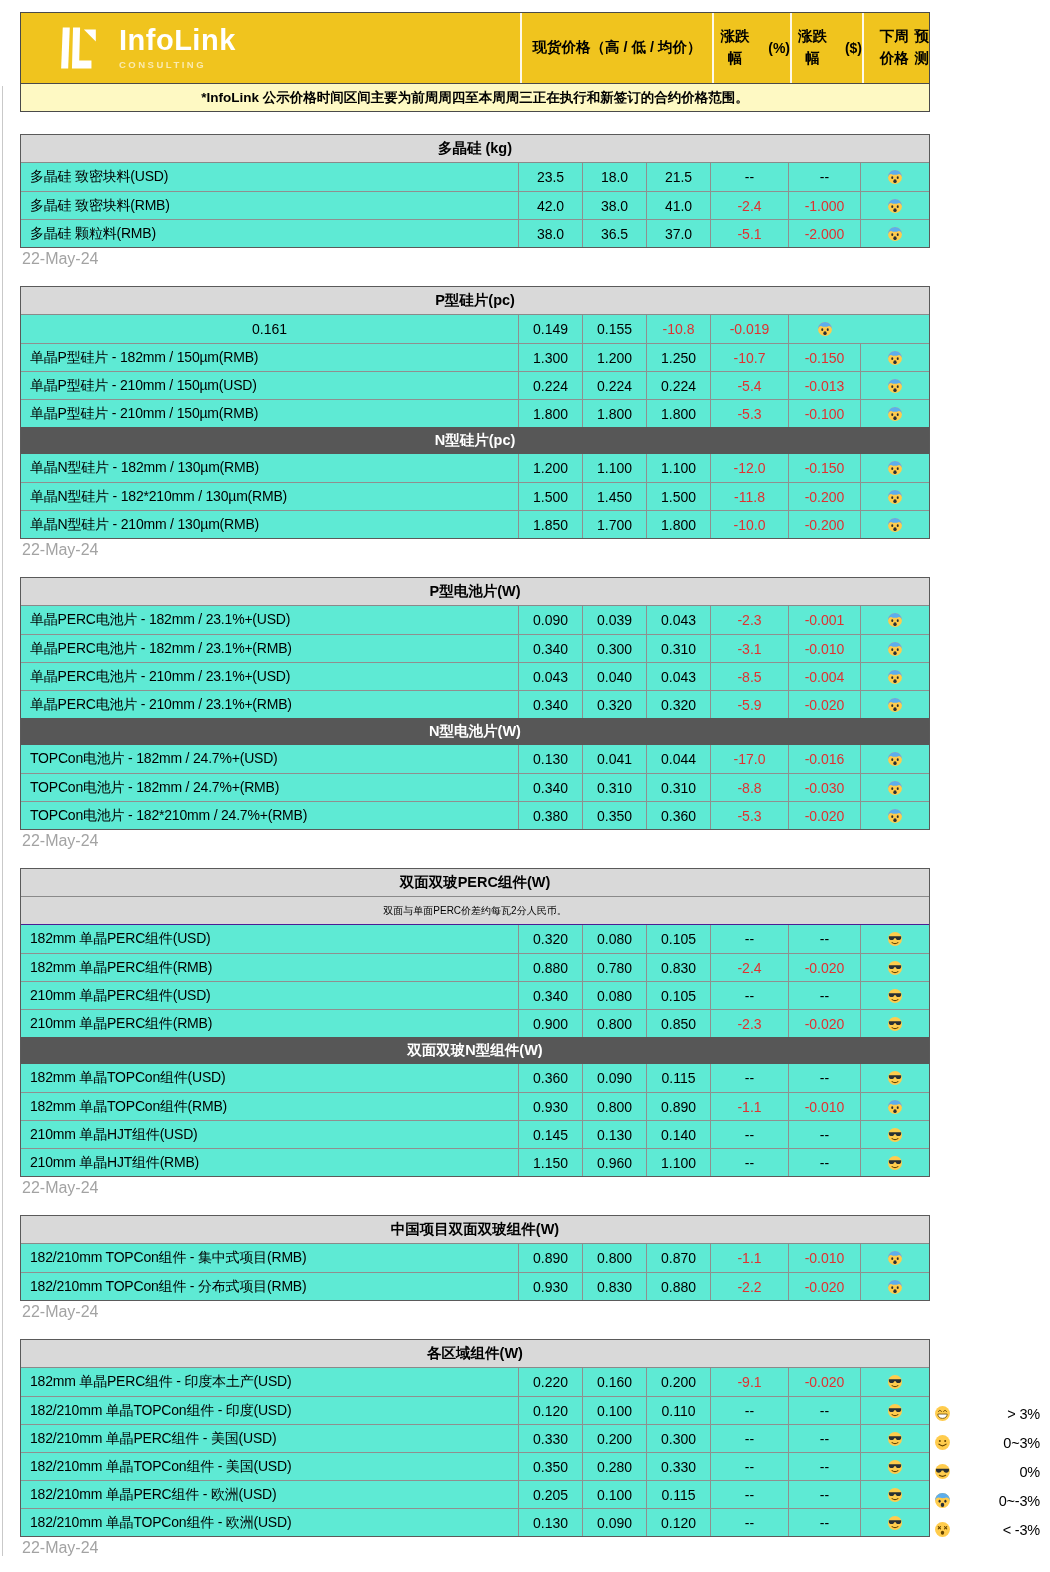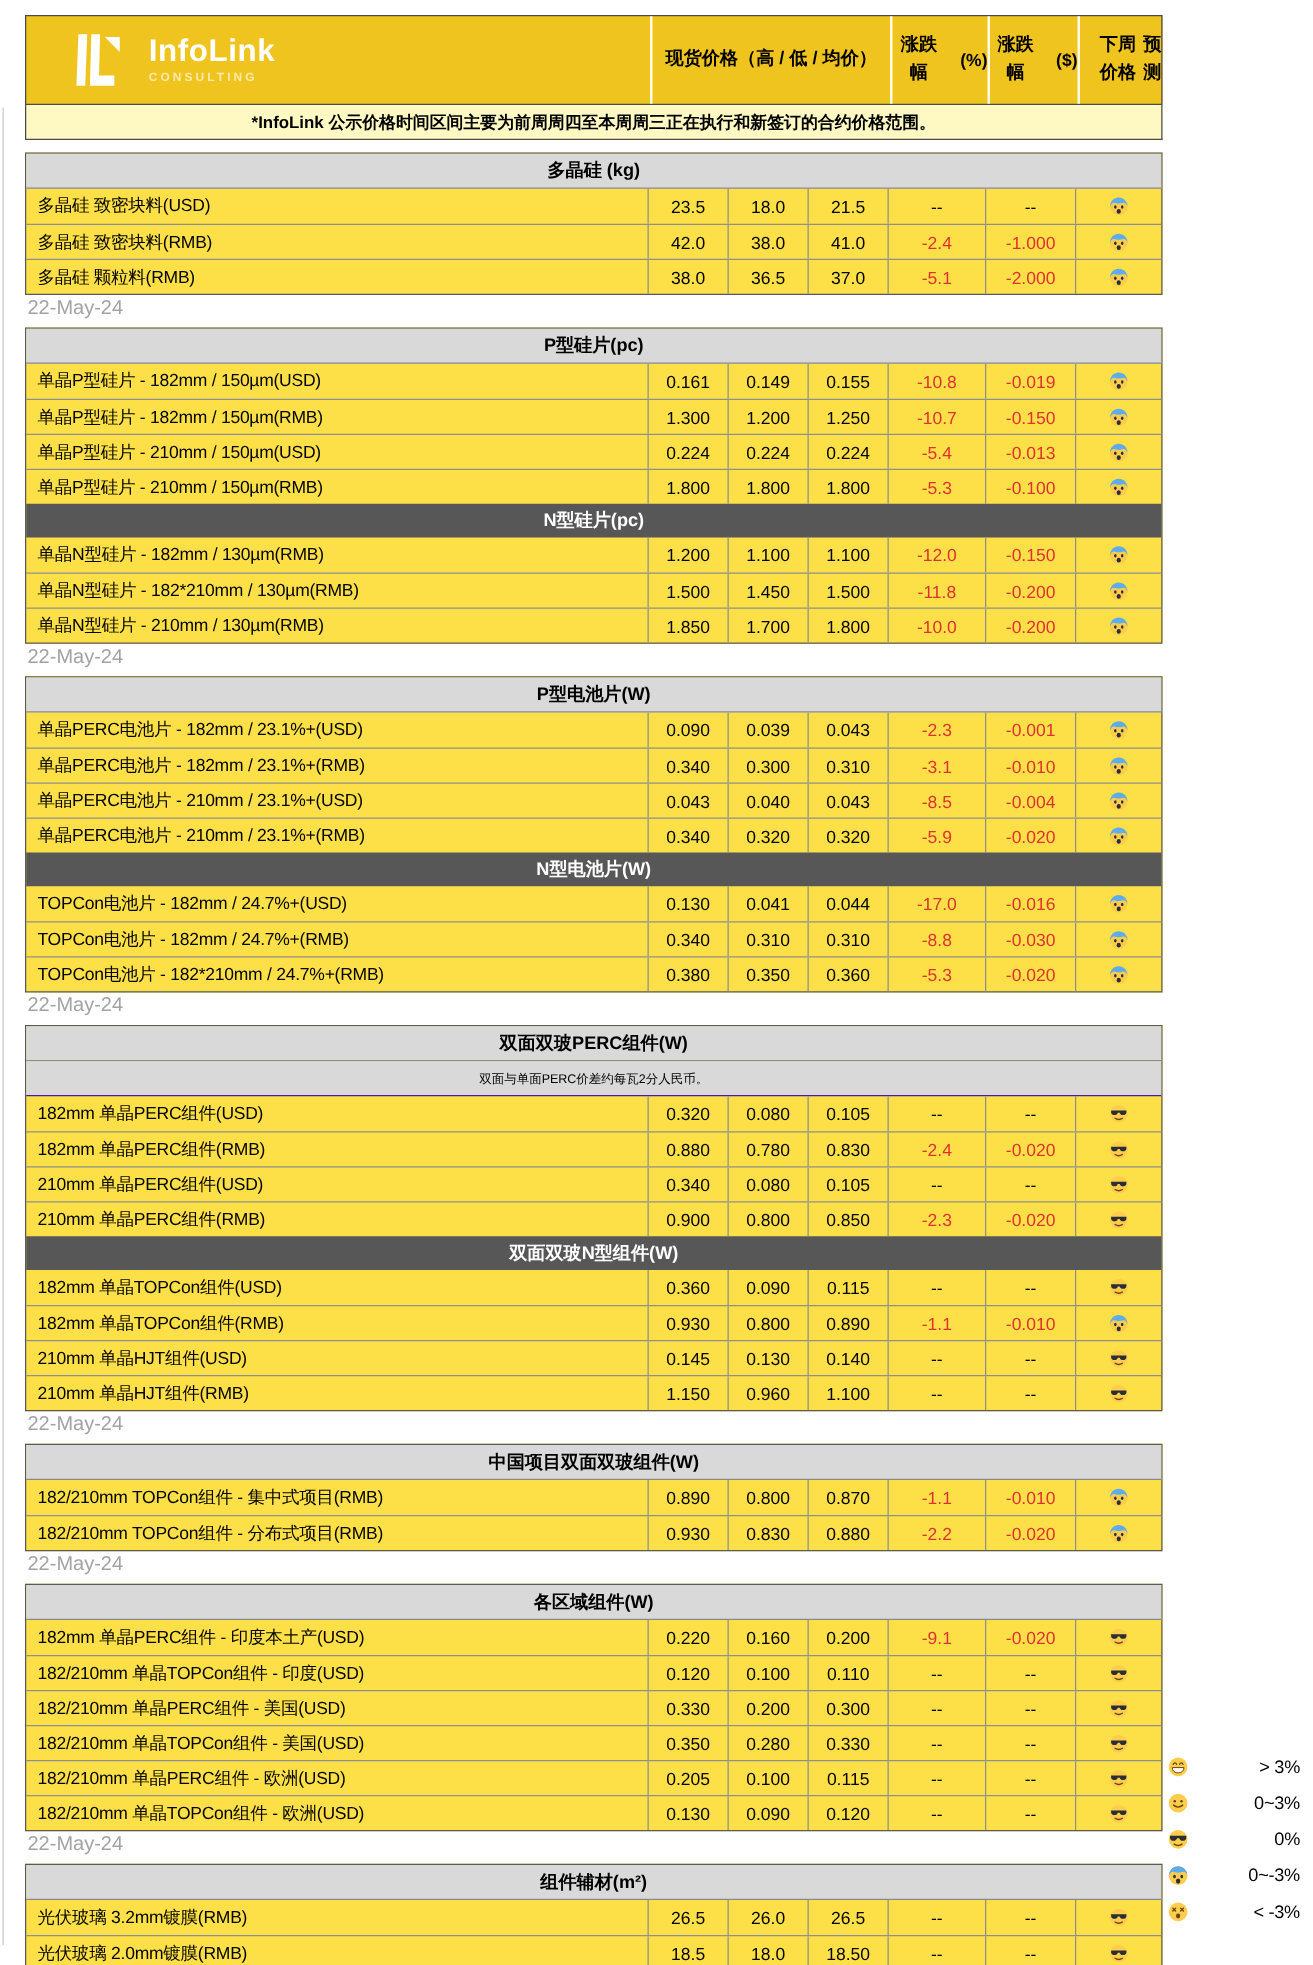--- a/index.html
+++ b/index.html
@@ -7,29 +7,29 @@
   .page-edge{position:absolute;left:2px;top:86px;width:1px;height:1470px;background:#c9c9c9;}
   .sheet{position:absolute;left:20px;top:12px;width:910px;}
 
   
   .banner{display:grid;grid-template-columns:499px 192px 78px 72px 69px;height:72px;border:1px solid #4a4a4a;box-sizing:border-box;}
   .banner>div{display:flex;flex-direction:row;justify-content:center;align-items:center;text-align:center;font-weight:bold;line-height:1.5;}
   .banner .hcell{border-left:2px solid rgba(255,255,255,0.9);font-size:14.5px;}
   .logo-cell{flex-direction:row !important;justify-content:flex-start !important;padding-left:32px;gap:14px;}
   .mono{width:52px;height:52px;flex:0 0 auto;}
   .brandbox{display:flex;flex-direction:column;align-items:flex-start;line-height:1.1;}
-  .brand{color:#fff;font-size:25px;font-weight:bold;letter-spacing:0.5px;}
+  .brand{color:#fff;font-size:29px;font-weight:bold;letter-spacing:0.5px;}
   .brand-sub{color:rgba(255,255,255,0.65);font-size:9.5px;font-weight:bold;letter-spacing:2.5px;margin-top:3px;}
   .hsub{font-size:14px;padding-left:12px;}
 
   
   .note-row{height:28px;border:1px solid #4a4a4a;border-top:none;box-sizing:border-box;display:flex;align-items:center;justify-content:center;font-weight:bold;font-size:13.5px;background:#fef9c3;}
 
   
-  .block{border:1px solid #5a5a5a;box-sizing:border-box;margin-top:10px;background:#fde047;text-align:right;}
+  .block{border:1px solid #5a5a5a;box-sizing:border-box;margin-top:22px;background:#5eead4;text-align:right;}
   .sec-header{height:27px;display:flex;align-items:center;justify-content:center;font-weight:bold;font-size:14.5px;border-bottom:1px solid #8a8a8a;}
   .sec-header.light{background:#d9d9d9;color:#000;}
   .sec-header.dark{background:#575757;color:#fff;border-bottom:none;}
   .sec-subnote{height:27px;display:flex;align-items:center;justify-content:center;font-size:10px;background:#d9d9d9;border-bottom:1px solid #4c1d95;}
   .row{display:grid;grid-template-columns:497px 64px 64px 64px 78px 72px 69px;height:28px;box-sizing:border-box;}
   .row + .row{border-top:1px solid #8f8f8f;}
   .row>div{display:flex;align-items:center;justify-content:center;font-size:14px;box-sizing:border-box;}
   .row>div + div{border-left:1px solid #8f8f8f;}
   .row .lbl{justify-content:flex-start;padding-left:9px;letter-spacing:-0.2px;}
   .neg{color:#e03131;}
@@ -135,21 +135,20 @@
               <ellipse cx="16.1" cy="13" rx="1.5" ry="2.1" fill="#292F33"></ellipse>
               <ellipse cx="12" cy="18.2" rx="2.5" ry="2.9" fill="#292F33"></ellipse>
             </svg>
           </div>
         </div>
       </div>
       <div class="date-line">22-May-24</div>
       <div class="block">
         <div class="sec-header light">P型硅片(pc)</div>
         <div class="row">
-          <div class="lbl">单晶P型硅片 - 182mm / 150µm(USD)</div>
           <div class="num">0.161</div>
           <div class="num">0.149</div>
           <div class="num">0.155</div>
           <div class="num pctc neg">-10.8</div>
           <div class="num usdc neg">-0.019</div>
           <div class="face">
             <svg width="16" height="16" viewBox="0 0 24 24">
               <circle cx="12" cy="12" r="10.5" fill="#FFCC4D"></circle>
               <path d="M1.5 12.2C1.5 6.3 6.2 1.5 12 1.5s10.5 4.8 10.5 10.7c-1.1-3.2-3.1-4.8-5.3-4.5-1.6.2-2.5 1-5.2 1s-3.6-.8-5.2-1c-2.2-.3-4.2 1.3-5.3 4.5z" fill="#5DADEC"></path>
               <ellipse cx="7.9" cy="13" rx="1.5" ry="2.1" fill="#292F33"></ellipse>

